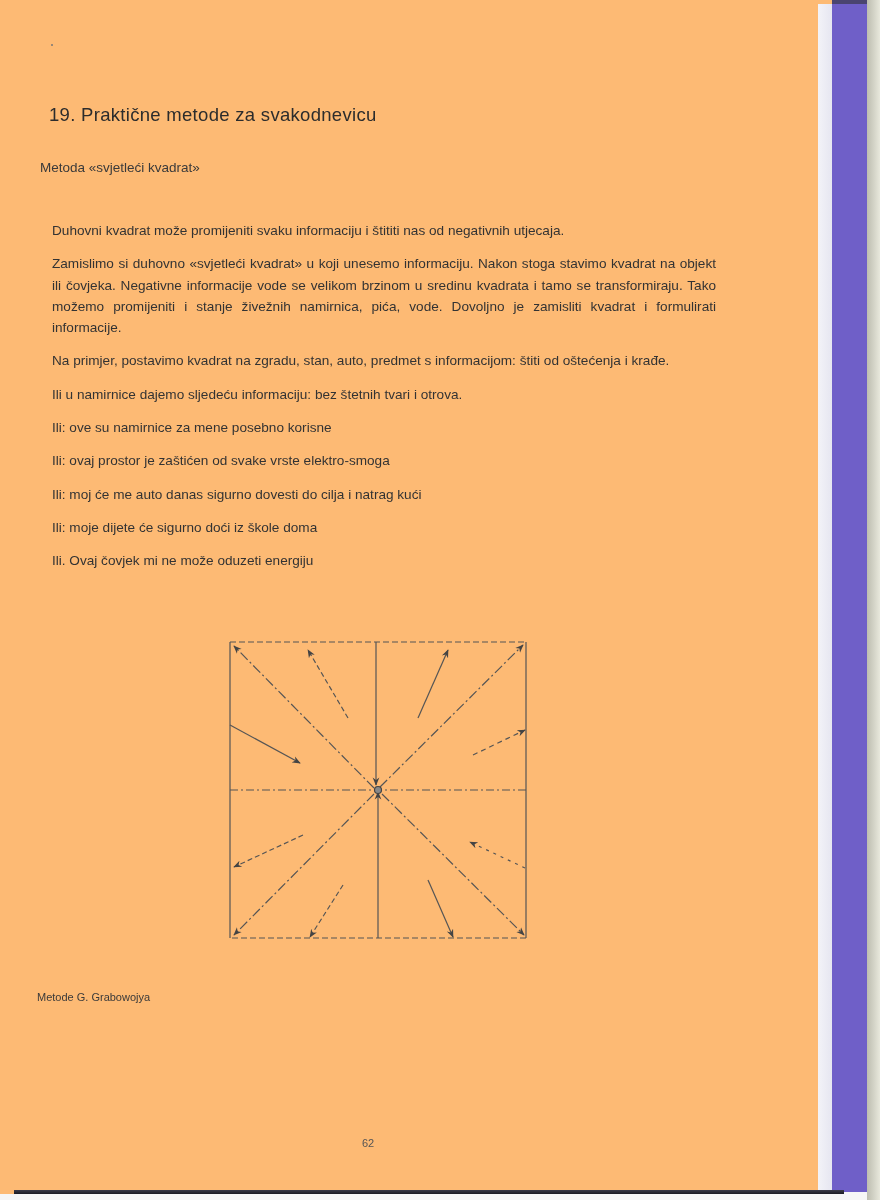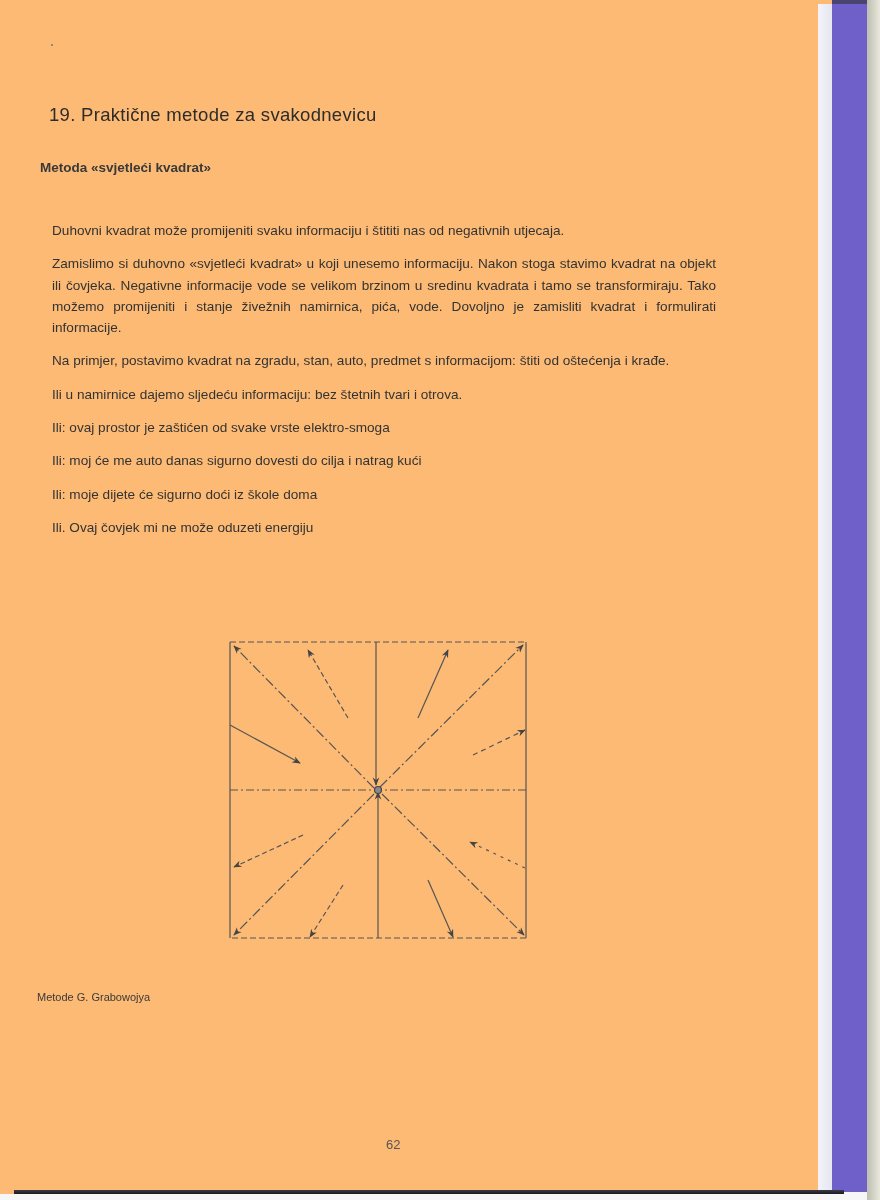--- a/index.html
+++ b/index.html
@@ -29,54 +29,55 @@
     .right-strip {
       position: absolute; left: 867px; top: 0; width: 13px; height: 1200px;
       background: linear-gradient(to right, #bdbdb0, #e8e8dc);
     }
     .title {
       position: absolute; left: 49px; top: 104px;
       font-size: 18.5px; letter-spacing: 0.3px; color: #2c2c2c;
     }
     .subtitle {
       position: absolute; left: 40px; top: 160px;
-      font-size: 13.5px; font-weight: bold; color: #3a3a3a;
+      font-size: 13.5px; font-weight: normal; color: #3a3a3a;
     }
     .body-text {
       position: absolute; left: 40px; top: 208px; width: 688px;
       font-size: 13.6px; line-height: 21.3px; color: #333;
     }
     .body-text p { margin: 12px; }
     .justify { text-align: justify; text-align-last: left; }
     .diagram {
       position: absolute; left: 228px; top: 640px; width: 300px; height: 300px;
     }
     .caption {
       position: absolute; left: 37px; top: 991px;
       font-size: 11px; color: #3a3a3a; text-align: right;
     }
     .page-number {
-      position: absolute; left: 386px; top: 1137px;
-      font-size: 13px; color: #555;
+      position: absolute; left: 362px; top: 1137px;
+      font-size: 11px; color: #555;
     }
     .dot { position:absolute; left:51px; top:44px; width:2px; height:2px; background:#777; border-radius:1px; }
   </style>
 </head>
 <body>
 
 <div class="page">
   <div class="dot"></div>
   <div class="title">19. Praktične metode za svakodnevicu</div>
   <div class="subtitle">Metoda «svjetleći kvadrat»</div>
 
   <div class="body-text">
     <p>Duhovni kvadrat može promijeniti svaku informaciju i štititi nas od negativnih utjecaja.</p>
     <p class="justify">Zamislimo si duhovno «svjetleći kvadrat» u koji unesemo informaciju. Nakon stoga stavimo kvadrat na objekt ili čovjeka. Negativne informacije vode se velikom brzinom u sredinu kvadrata i tamo se transformiraju. Tako možemo promijeniti i stanje živežnih namirnica, pića, vode. Dovoljno je zamisliti kvadrat i formulirati informacije.</p>
     <p class="justify">Na primjer, postavimo kvadrat na zgradu, stan, auto, predmet s informacijom: štiti od oštećenja i krađe.</p>
     <p>Ili u namirnice dajemo sljedeću informaciju: bez štetnih tvari i otrova.</p>
+    <p>Ili: ove su namirnice za mene posebno korisne</p>
     <p>Ili: ovaj prostor je zaštićen od svake vrste elektro-smoga</p>
     <p>Ili: moj će me auto danas sigurno dovesti do cilja i natrag kući</p>
     <p>Ili: moje dijete će sigurno doći iz škole doma</p>
     <p>Ili. Ovaj čovjek mi ne može oduzeti energiju</p>
   </div>
 
   <svg class="diagram" viewBox="0 0 300 300">
     <defs>
       <marker id="ah" viewBox="0 0 10 10" refX="9" refY="5" markerWidth="7" markerHeight="7" orient="auto-start-reverse">
         <path d="M0,1 L10,5 L0,9 L3,5 Z" fill="#444"></path>

